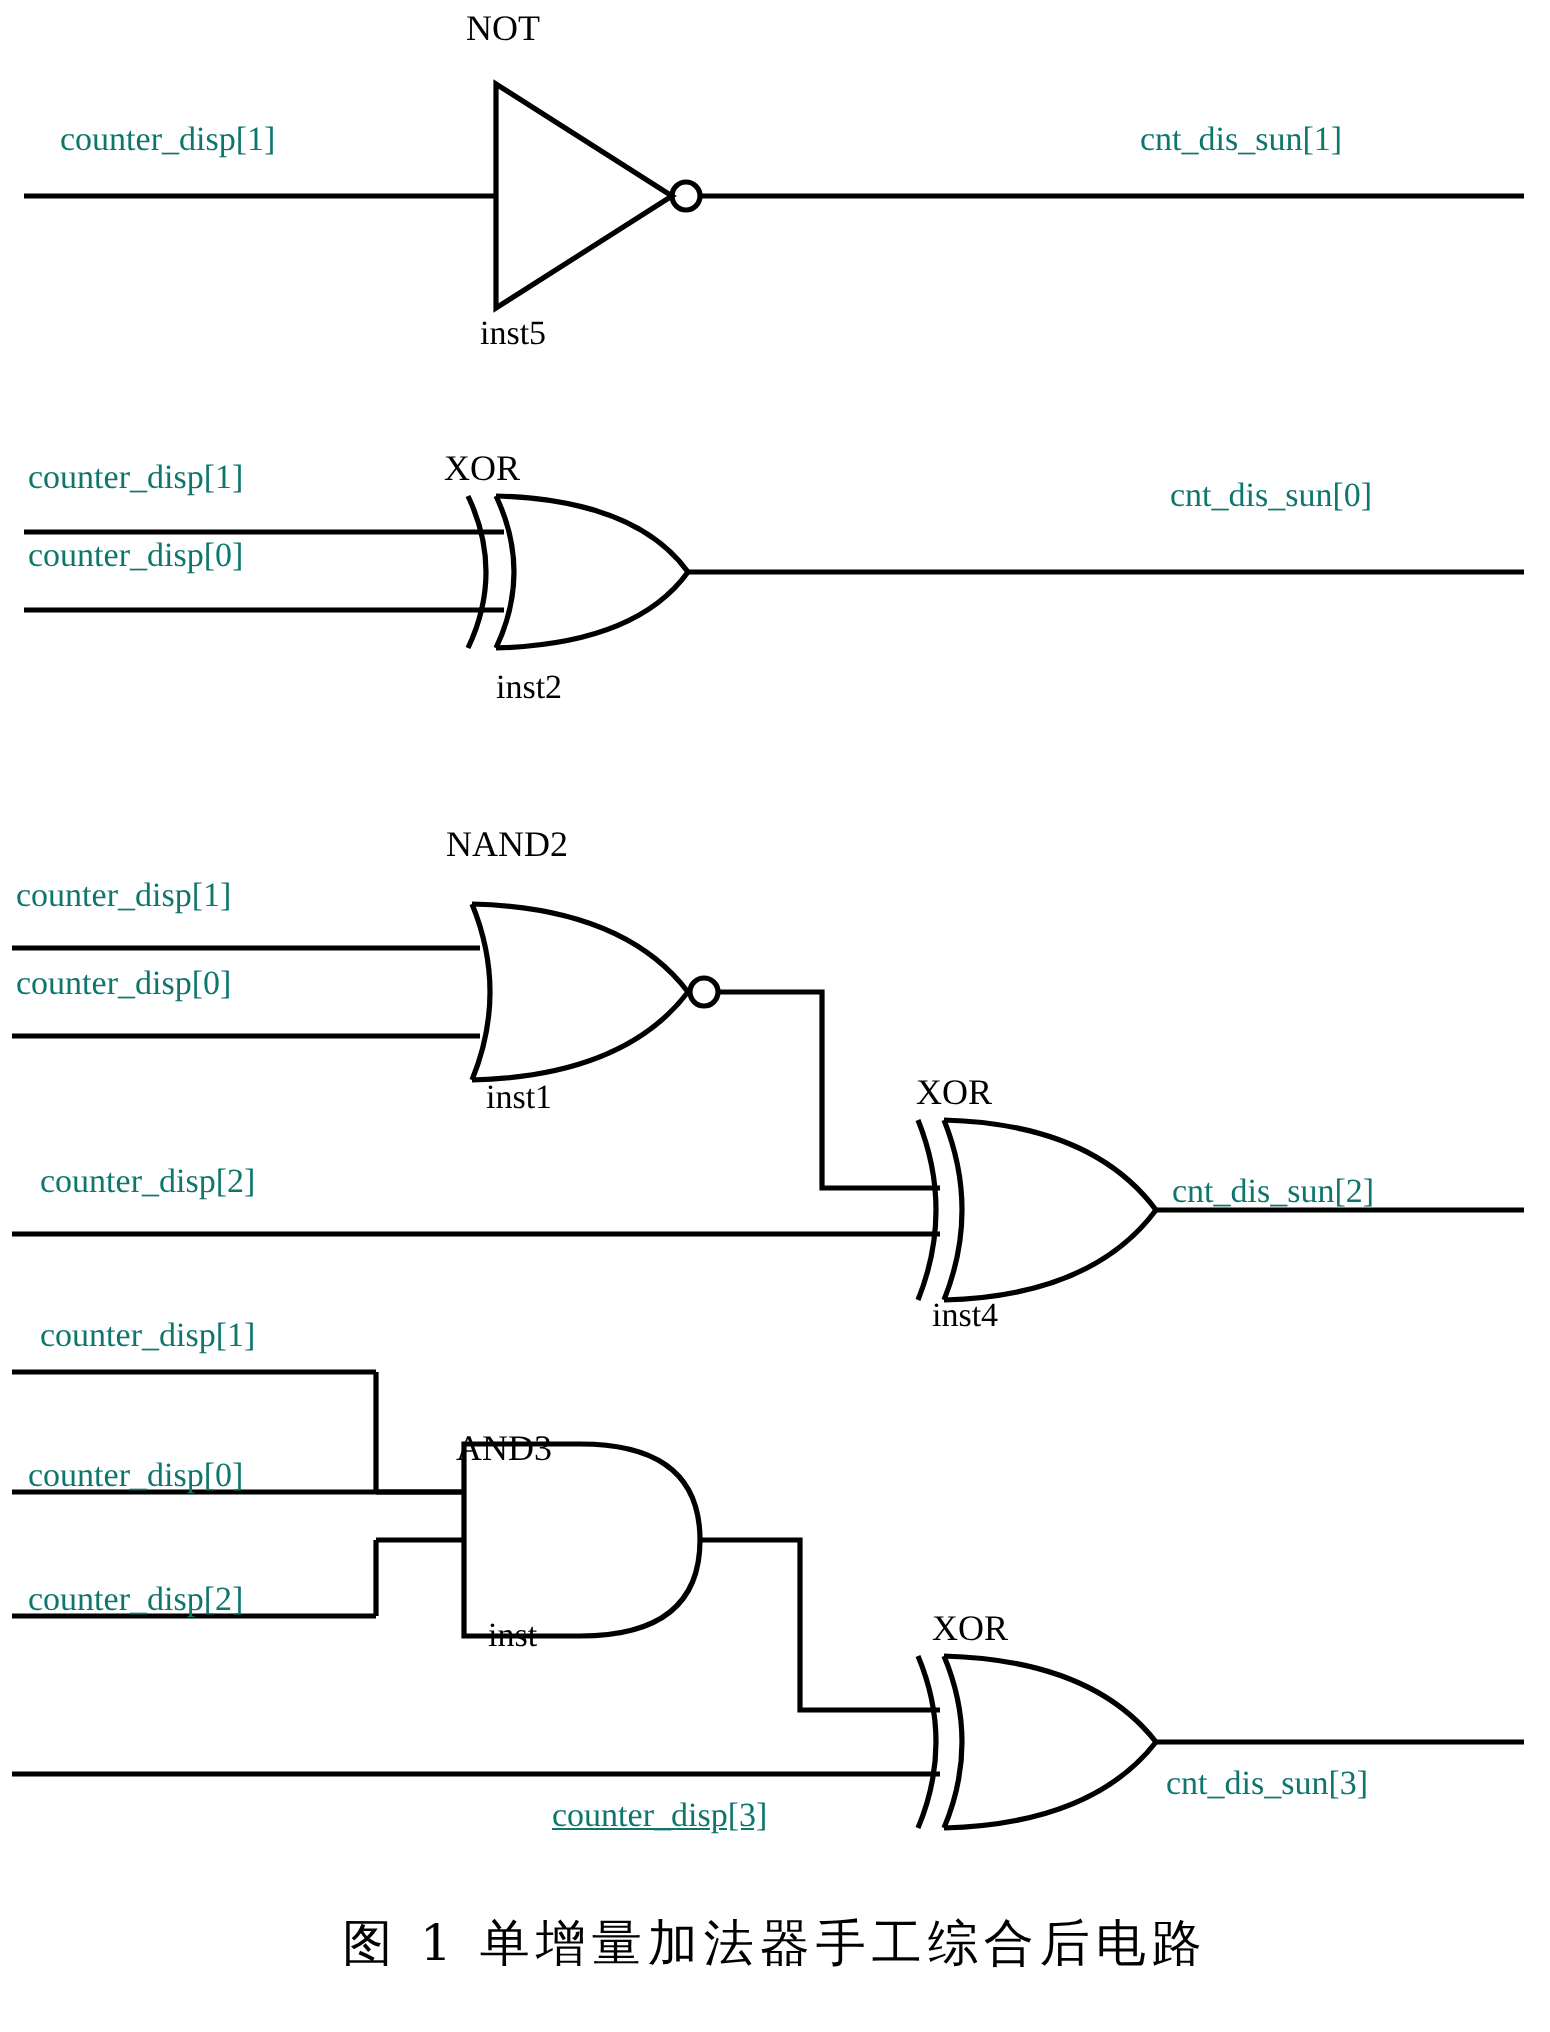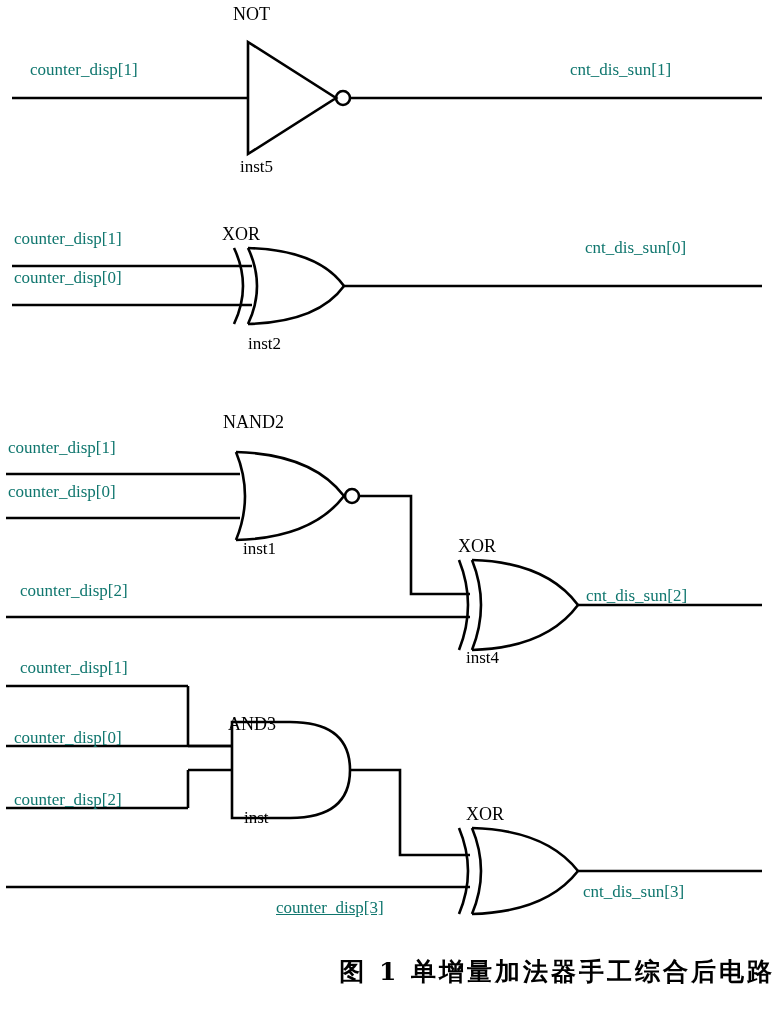--- a/index.html
+++ b/index.html
@@ -40,24 +40,24 @@
     position: absolute;
     font-family: Liberation Serif, serif;
     font-size: 17px;
     white-space: nowrap;
   }
   .caption {
     position: absolute;
     left: 0;
     top: 955px;
     width: 775px;
-    text-align: right;
+    text-align: center;
     font-family: "DejaVu Serif", serif;
     font-size: 25px;
-    font-weight: bold;
+    font-weight: normal;
     letter-spacing: 3px;
     white-space: nowrap;
   }
 </style>
 </head>
 <body>
 
 <svg id="diagram" viewBox="0 0 775 1016">
   <g fill="none" stroke="#000000" stroke-width="2.6" stroke-linecap="butt" stroke-linejoin="miter">
 

